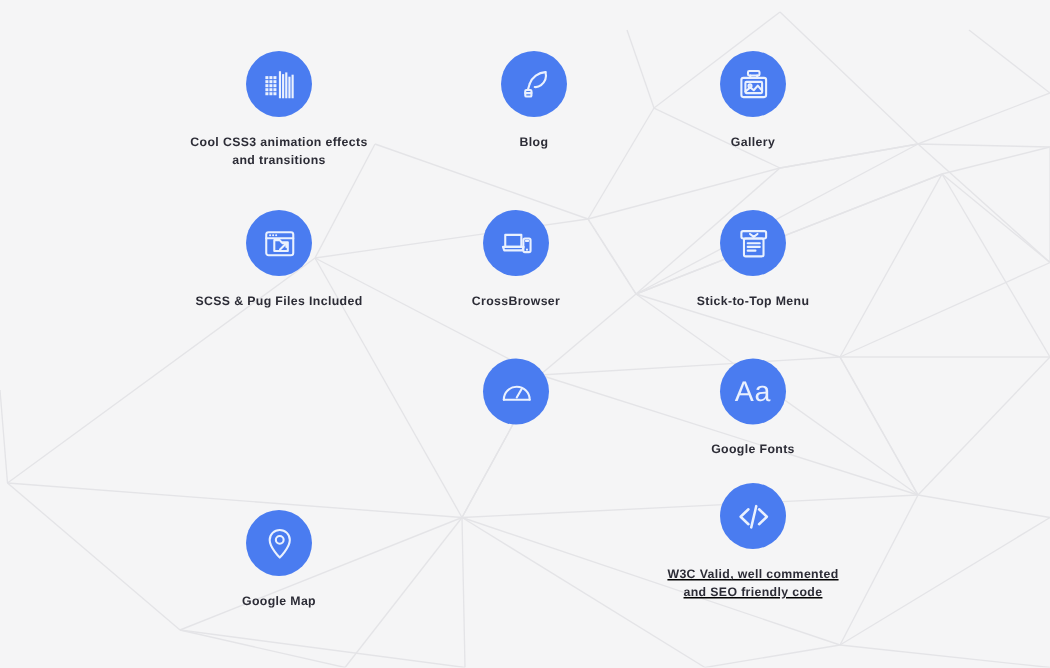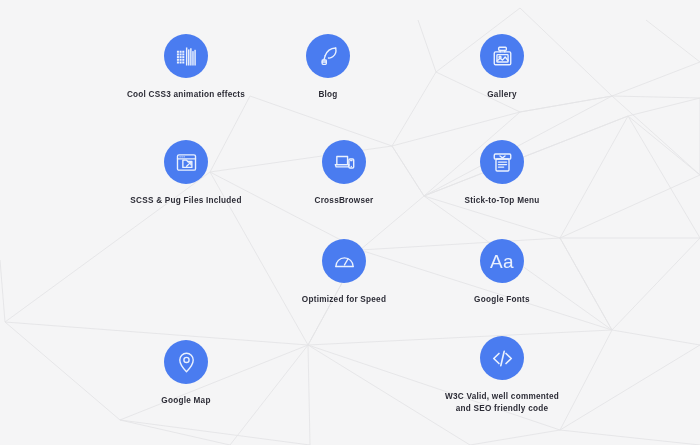--- a/index.html
+++ b/index.html
@@ -146,23 +146,24 @@
       <rect x="11.4" y="2.6" width="1.5" height="18.8"></rect>
       <rect x="13.6" y="4.6" width="1.5" height="16.8"></rect>
       <rect x="15.8" y="3.4" width="1.5" height="18"></rect>
       <rect x="18" y="6.4" width="1.5" height="15"></rect>
       <rect x="20.2" y="5" width="1.5" height="16.4"></rect>
     </g>
   </svg>
         </div>
         <div class="feature-label">
           <span>Cool CSS3 animation effects</span>
-        </div>
-      </div>
-      <div class="feature" style="left: 328px; top: 34px;">
+          <span>and transitions</span>
+        </div>
+      </div>
+      <div class="feature" style="left: 356px; top: 34px;">
         <div class="icon-circle" style="background: rgb(74, 124, 240);">
           <svg width="23" height="23" viewBox="0 0 24 24" fill="none" stroke="#eaf1fe" stroke-width="1.45" stroke-linecap="round" stroke-linejoin="round">
     <path d="M19.5 3.2c-5 0.3-9.4 3.6-11 8.1"></path>
     <path d="M19.5 3.2c0.8 3.4-0.4 7-3.1 9.1-1.3 1-2.9 1.5-4.4 1.3"></path>
     <path d="M8.5 11.3 L7.2 15.6"></path>
     <rect x="5.4" y="15.6" width="4.3" height="4.6" rx="0.8"></rect>
     <path d="M5.4 17.8 L9.7 17.8"></path>
   </svg>
         </div>
         <div class="feature-label">
@@ -227,44 +228,41 @@
         </div>
       </div>
       <div class="feature" style="left: 344px; top: 239px;">
         <div class="icon-circle" style="background: rgb(74, 124, 240);">
           <svg width="23" height="23" viewBox="0 0 24 24" fill="none" stroke="#eaf1fe" stroke-width="1.45" stroke-linecap="round" stroke-linejoin="round">
     <path d="M3 17.2 a9 9 0 1 1 18 0"></path>
     <path d="M3 17.2 L21 17.2"></path>
     <path d="M12 15.6 L15.6 9.4"></path>
   </svg>
         </div>
-        <div class="feature-label">
-          <span>Optimized for Speed</span>
-        </div>
       </div>
       <div class="feature" style="left: 502px; top: 239px;">
         <div class="icon-circle" style="background: rgb(74, 124, 240);">
           <span class="glyph-aa">Aa</span>
         </div>
         <div class="feature-label">
           <span>Google Fonts</span>
         </div>
       </div>
       <div class="feature" style="left: 186px; top: 340px;">
         <div class="icon-circle" style="background: rgb(74, 124, 240);">
           <svg width="23" height="23" viewBox="0 0 24 24" fill="none" stroke="#eaf1fe" stroke-width="1.45" stroke-linecap="round" stroke-linejoin="round">
     <path d="M12 2.4 c-3.9 0-7 3.1-7 7 0 5.2 7 12.2 7 12.2 s7-7 7-12.2 c0-3.9-3.1-7-7-7z"></path>
     <circle cx="12" cy="9.3" r="2.7"></circle>
   </svg>
         </div>
         <div class="feature-label">
           <span>Google Map</span>
         </div>
       </div>
-      <div class="feature" style="left: 502px; top: 336px;">
+      <div class="feature" style="left: 502px; top: 322px; text-decoration: underline;">
         <div class="icon-circle" style="background: rgb(74, 124, 240);">
           <svg width="25" height="25" viewBox="0 0 24 24" fill="none" stroke="#eaf1fe" stroke-width="1.6" stroke-linecap="round" stroke-linejoin="round">
     <path d="M8.6 7.2 L3.6 12 L8.6 16.8"></path>
     <path d="M15.4 7.2 L20.4 12 L15.4 16.8"></path>
     <path d="M13.6 5.2 L10.4 18.8"></path>
   </svg>
         </div>
         <div class="feature-label">
           <span>W3C Valid, well commented</span>
           <span>and SEO friendly code</span>

